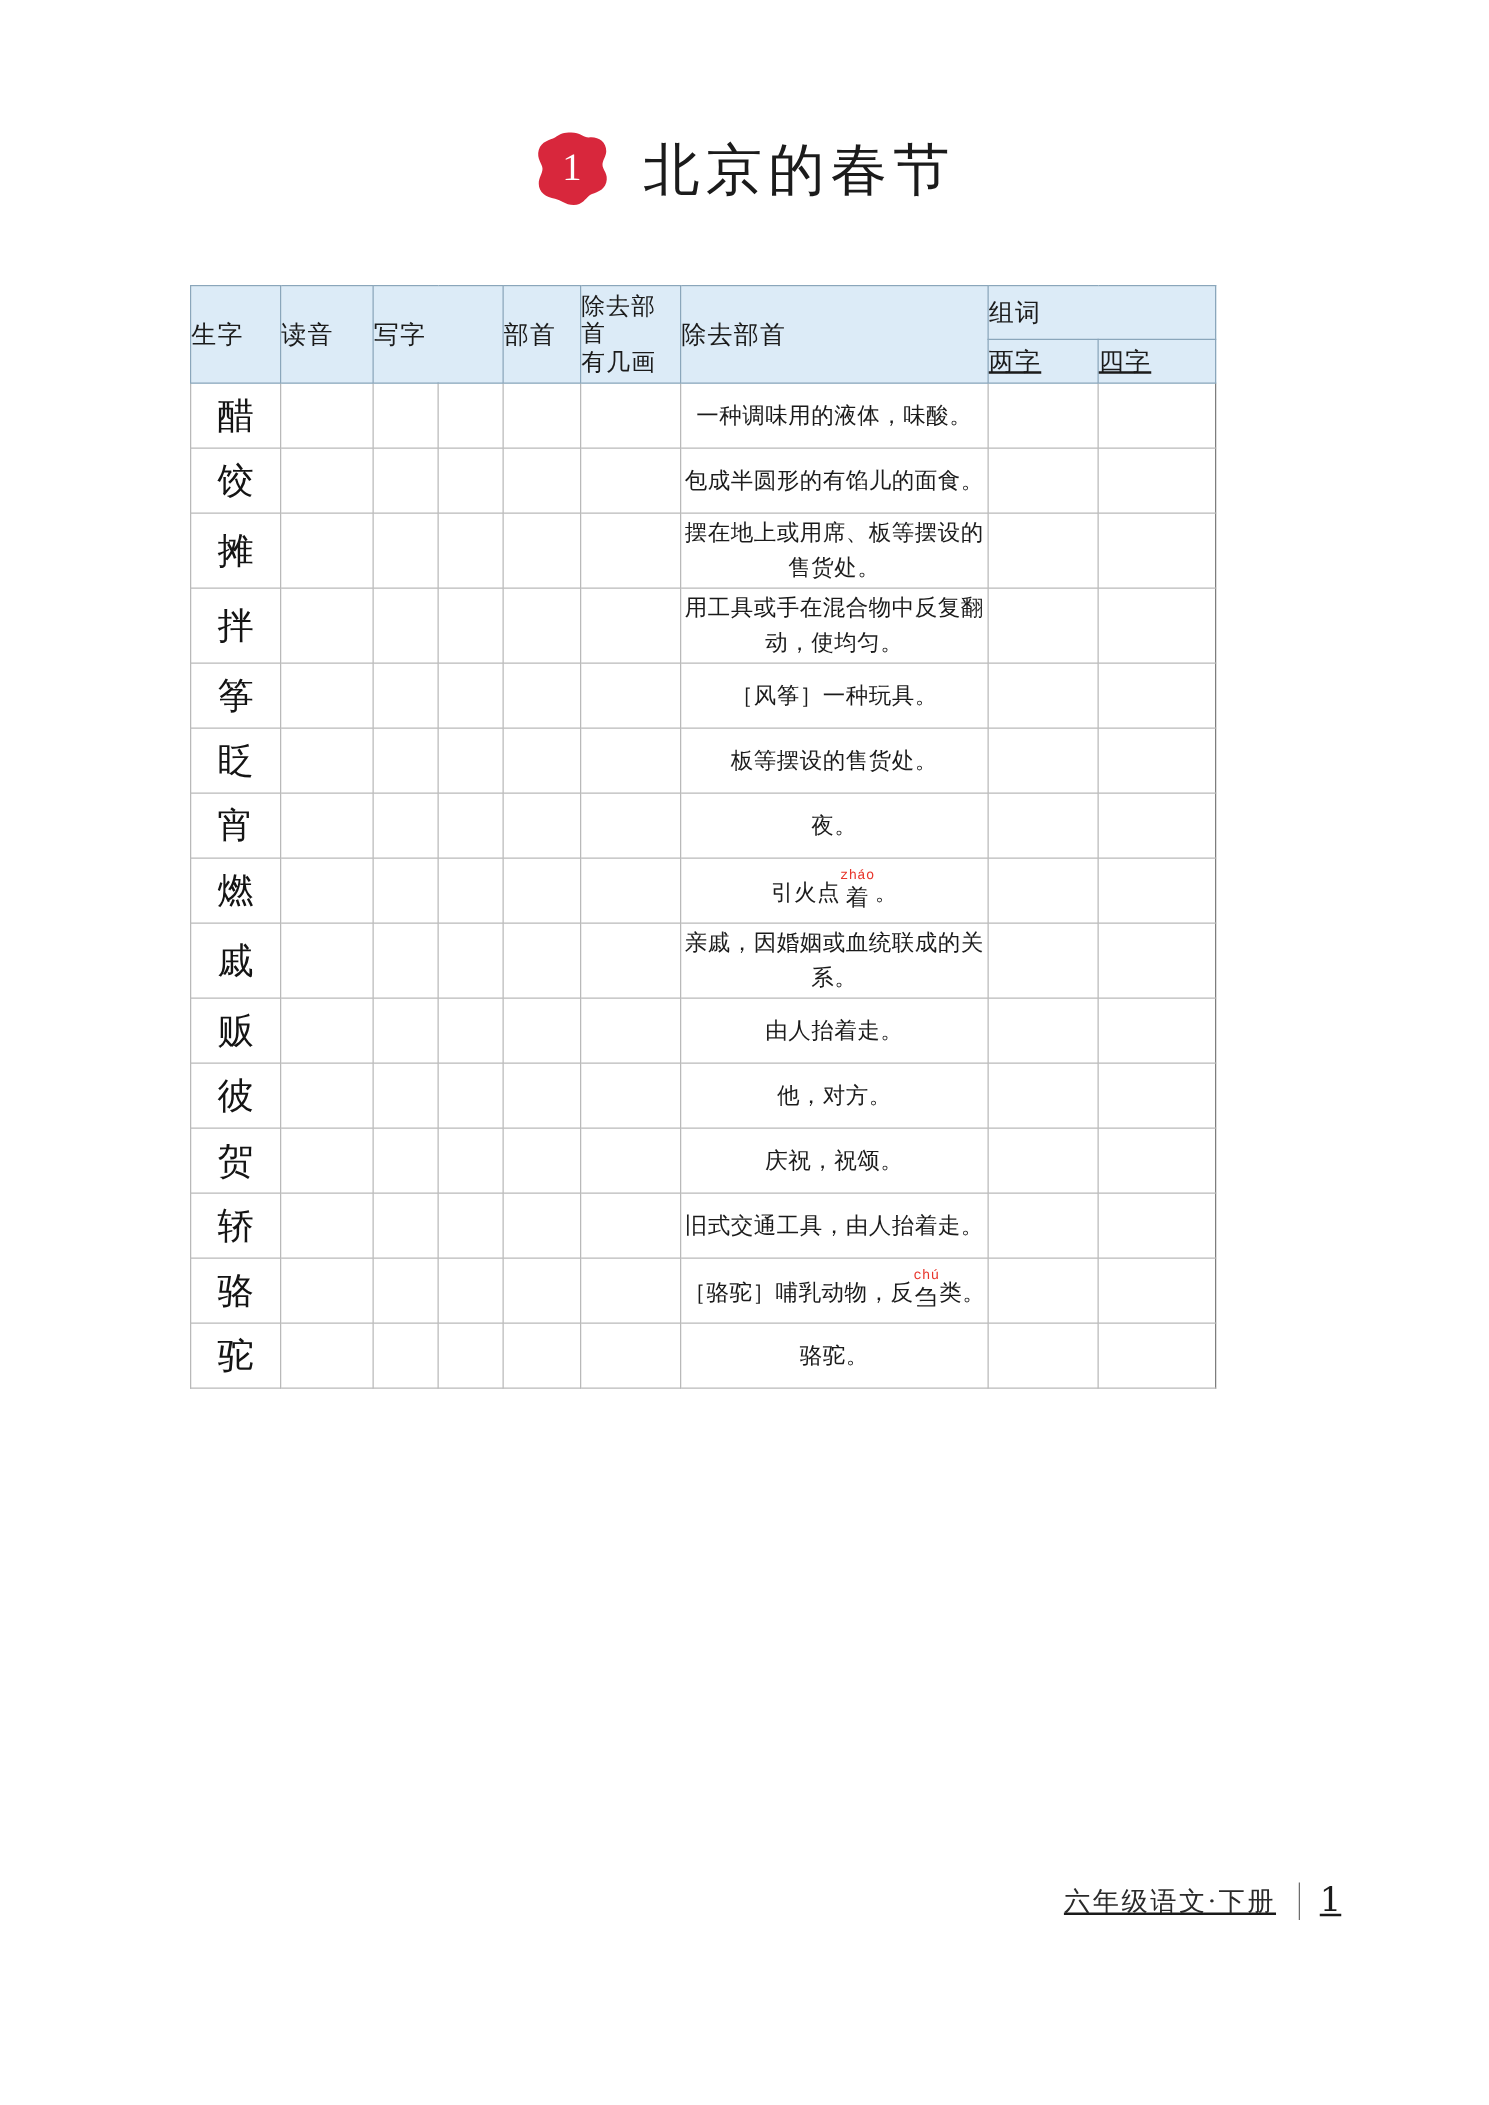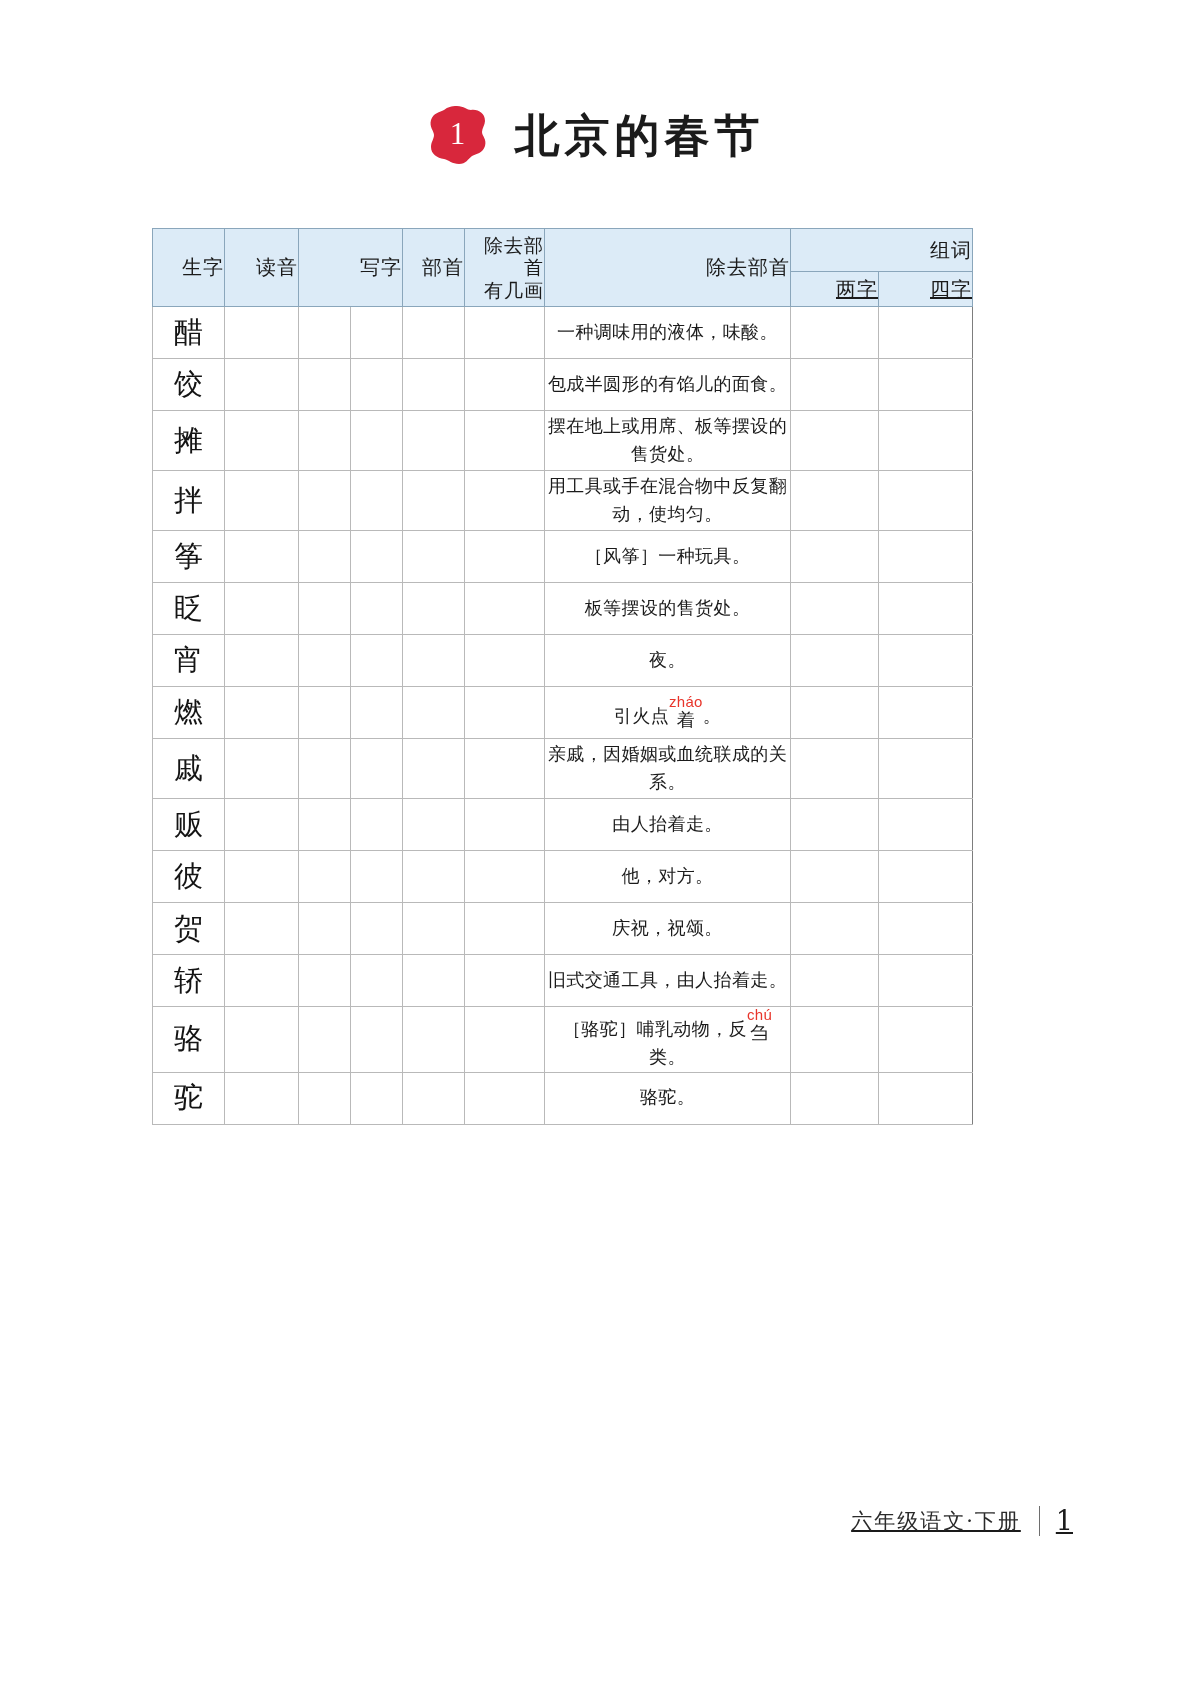--- a/index.html
+++ b/index.html
@@ -52,21 +52,21 @@
     justify-content: center;
     color: #ffffff;
     font-size: 31px;
     font-family: "Liberation Serif", "DejaVu Serif", serif;
     font-weight: 400;
     padding-bottom: 2px;
     box-sizing: border-box;
   }
   .title-text {
     font-size: 45px;
-    font-weight: bold;
+    font-weight: normal;
     letter-spacing: 5px;
     color: #1b1b1b;
     font-family: "DejaVu Serif", "Liberation Serif", serif;
     line-height: 1;
     white-space: nowrap;
   }
 
   
   .tbl-wrap {
     position: absolute;
@@ -85,21 +85,21 @@
     border: 1px solid #b9b9b9;
     padding: 0;
     font-weight: normal;
   }
   table.sheet thead th {
     background: #dcebf7;
     border: 1px solid #8aa6bb;
     color: #1b1b1b;
     font-size: 20px;
     font-family: "DejaVu Sans", "Liberation Sans", sans-serif;
-    text-align: right;
+    text-align: left;
     letter-spacing: 1px;
     margin-top: 44px;
   }
   thead .h-main { height: 76px; }
   thead .h-sub  { height: 34px; font-size: 18px; text-decoration: underline; }
   .hdr-two-line {
     line-height: 1.18;
     font-size: 19px;
     display: block;
   }
@@ -143,23 +143,23 @@
 
   .meaning-text { position: relative; display: inline; }
   .ruby {
     display: inline-flex;
     flex-direction: column;
     align-items: center;
     vertical-align: bottom;
     line-height: 1;
   }
   .ruby .rt {
-    font-size: 15px;
+    font-size: 11px;
     color: #e8352b;
-    font-family: Liberation Sans, sans-serif;
+    font-family: Liberation Mono, monospace;
     line-height: 1;
     margin-bottom: 2px;
     letter-spacing: 0.3px;
   }
   .ruby .rb {
     font-size: 18px;
     line-height: 1.1;
   }
 
   

